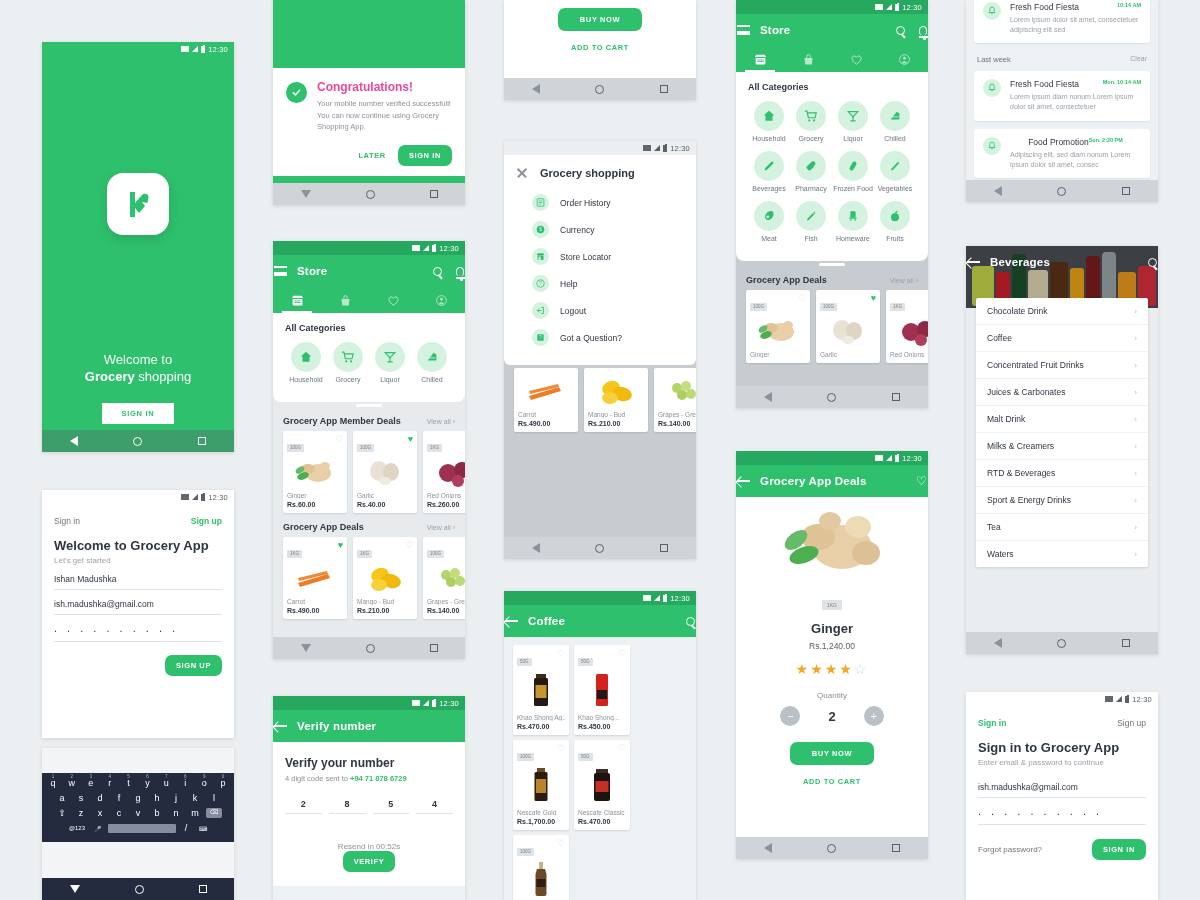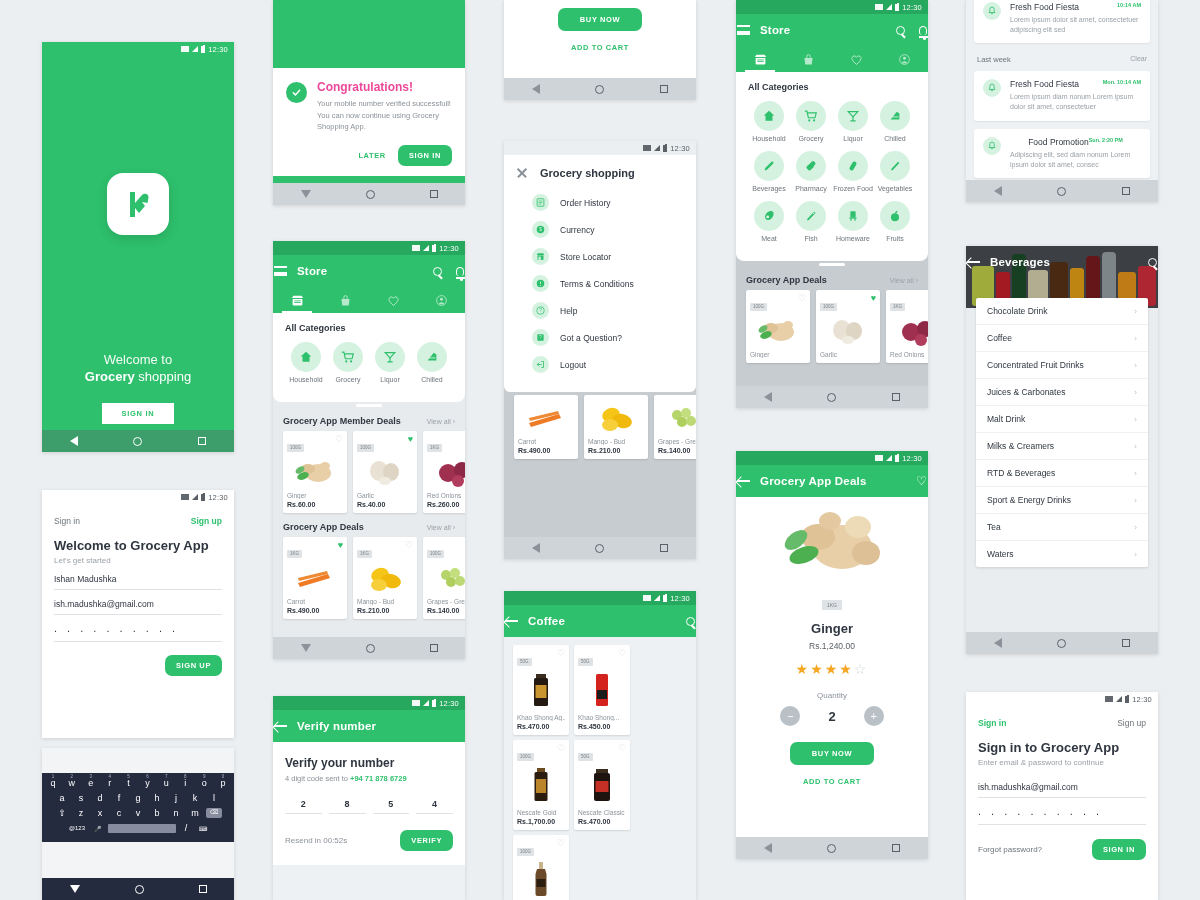--- a/index.html
+++ b/index.html
@@ -487,21 +487,21 @@
       <div style="font-size:12px;font-weight:bold;color:#2f3640;">Verify your number</div>
       <div style="font-size:7.5px;color:#8b9299;margin-top:4px;">
         <span>4 digit code sent to </span><b class="link-g">+94 71 878 6729</b>
       </div>
       <div style="display:flex;gap:7px;margin-top:16px;">
         <div style="flex:1;border-bottom:1px solid #dfe3e6;text-align:center;font-size:9px;font-weight:bold;color:#2f3640;padding-bottom:4px;">2</div>
         <div style="flex:1;border-bottom:1px solid #dfe3e6;text-align:center;font-size:9px;font-weight:bold;color:#2f3640;padding-bottom:4px;">8</div>
         <div style="flex:1;border-bottom:1px solid #dfe3e6;text-align:center;font-size:9px;font-weight:bold;color:#2f3640;padding-bottom:4px;">5</div>
         <div style="flex:1;border-bottom:1px solid #dfe3e6;text-align:center;font-size:9px;font-weight:bold;color:#2f3640;padding-bottom:4px;">4</div>
       </div>
-      <div style="display:flex;align-items:center;justify-content:space-between;margin-top:16px;">
+      <div style="display:flex;align-items:center;justify-content:space-between;margin-top:28px;flex-direction:column;">
         <span style="font-size:8px;color:#8b9299;">Resend in 00:52s</span>
         <span class="btn">VERIFY</span>
       </div>
     </div>
   </div>
 
   <div class="phone" style="left:504px; top:0px; width:192px; height:100px;">
     <div style="background:#fff;padding:8px 0 12px;text-align:center;">
       <span class="btn" style="padding:7px 22px;">BUY NOW</span>
       <div class="btn-txt" style="margin-top:12px;">ADD TO CART</div>
@@ -549,53 +549,43 @@
               <rect x="2" y="4.5" width="8" height="6" fill="#2ec06c"></rect>
               <path d="M1 4 L2.3 1.8 H9.7 L11 4 Z" fill="#2ec06c"></path>
               <rect x="3.3" y="6.2" width="3" height="4.3" fill="#d5f2e0"></rect>
             </svg>
           </span>
         <span class="mlbl">Store Locator</span>
       </div>
       <div class="mitem">
         <span class="mbub">
             <svg width="9" height="9" viewBox="0 0 12 12">
-              <circle cx="6" cy="6" r="5" fill="#2ec06c"></circle>
-              <rect x="5.4" y="2.9" width="1.2" height="3.8" rx=".6" fill="#d5f2e0"></rect>
-              <circle cx="6" cy="8.6" r="0.75" fill="#d5f2e0"></circle>
-            </svg>
-          </span>
-        <span class="mlbl">Terms &amp; Conditions</span>
-      </div>
-      <div class="mitem">
-        <span class="mbub">
-            <svg width="9" height="9" viewBox="0 0 12 12">
               <circle cx="6" cy="6" r="5" stroke="#2ec06c" stroke-width="1" fill="none"></circle>
               <text x="6" y="8.6" font-size="6.4" fill="#2ec06c" text-anchor="middle" font-family="Liberation Sans">?</text>
             </svg>
           </span>
         <span class="mlbl">Help</span>
+      </div>
+      <div class="mitem">
+        <span class="mbub">
+            <svg width="9" height="9" viewBox="0 0 12 12">
+              <path d="M7 2 H10 V10 H7" stroke="#2ec06c" stroke-width="1.1" fill="none"></path>
+              <path d="M7 6 H2 M4 3.8 L1.8 6 L4 8.2" stroke="#2ec06c" stroke-width="1.1" fill="none" stroke-linecap="round" stroke-linejoin="round"></path>
+            </svg>
+          </span>
+        <span class="mlbl">Logout</span>
       </div>
       <div class="mitem">
         <span class="mbub">
             <svg width="9" height="9" viewBox="0 0 12 12">
               <rect x="1.8" y="1.6" width="8.4" height="8.8" rx="1.2" fill="#2ec06c"></rect>
               <text x="6" y="8.2" font-size="6" fill="#d5f2e0" text-anchor="middle" font-family="Liberation Sans">?</text>
             </svg>
           </span>
         <span class="mlbl">Got a Question?</span>
-      </div>
-      <div class="mitem">
-        <span class="mbub">
-            <svg width="9" height="9" viewBox="0 0 12 12">
-              <path d="M7 2 H10 V10 H7" stroke="#2ec06c" stroke-width="1.1" fill="none"></path>
-              <path d="M7 6 H2 M4 3.8 L1.8 6 L4 8.2" stroke="#2ec06c" stroke-width="1.1" fill="none" stroke-linecap="round" stroke-linejoin="round"></path>
-            </svg>
-          </span>
-        <span class="mlbl">Logout</span>
       </div>
     </div>
 
     <div style="padding:3px 10px 0;">
       <div class="strip">
         <div class="pcard">
           <div class="thumb">
               <svg width="42" height="30" viewBox="0 0 42 30">
                 <path d="M4 20 L34 11 L36 15 L6 24 Z" fill="#f07b25"></path>
                 <path d="M4 15 L33 8 L34 11 L5 18 Z" fill="#ee8a33"></path>

